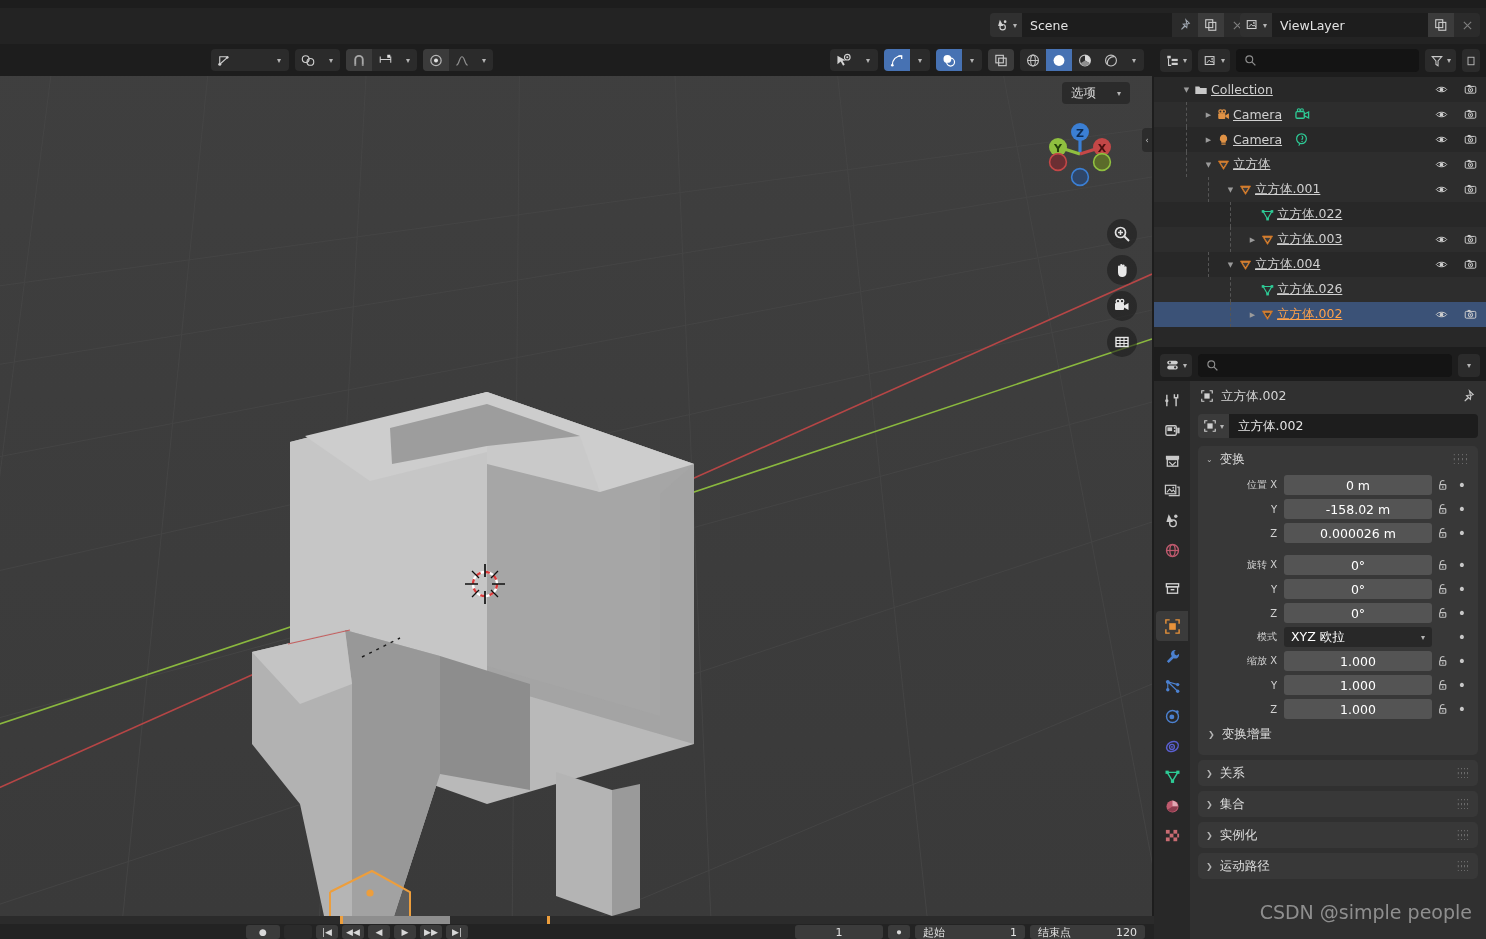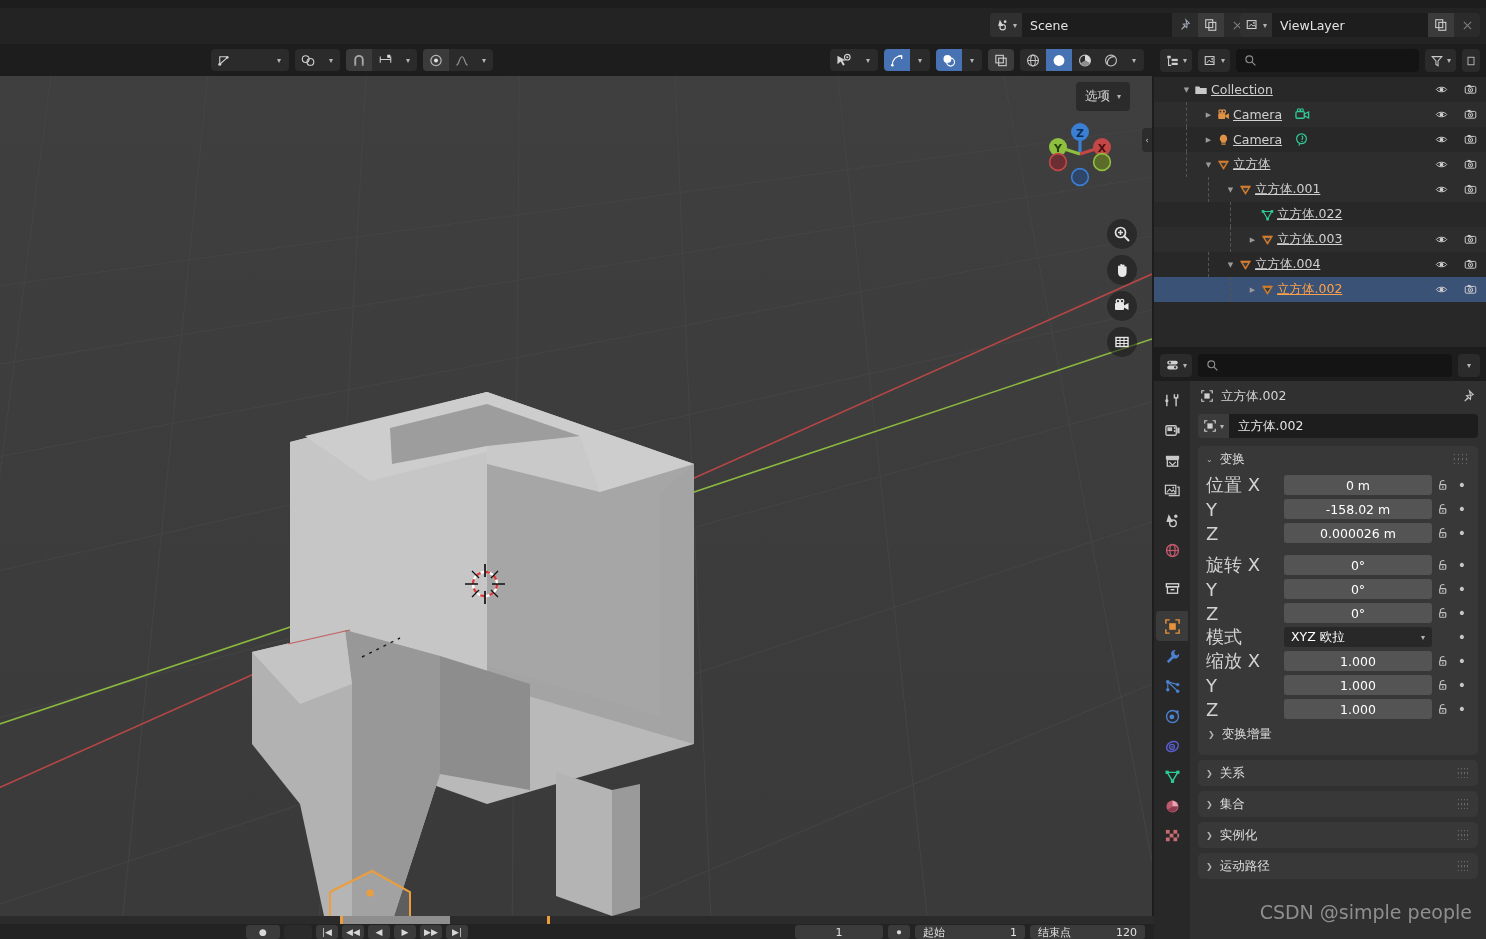--- a/index.html
+++ b/index.html
@@ -32,22 +32,22 @@
   .vp-header { position:absolute; left:0; top:0; width:1152px; height:32px; background:#1d1d1d; display:flex; align-items:center; }
   .hgrp { display:flex; align-items:center; background:#2b2b2b; border-radius:4px; height:22px; margin-left:6px; overflow:hidden;}
   .hbtn { height:22px; min-width:24px; padding:0 5px; display:flex; align-items:center; justify-content:center;
     color:#c8c8c8; font-size:12px; gap:4px; }
   .hbtn.on { background:#4772b3; color:#fff; }
   .hbtn.sel { background:#3b3b3b; }
   .hbtn.dim { color:#8b8b8b; }
   .chev { font-size:8px; color:#b5b5b5; }
   .hlabel { font-size:12.5px; color:#d946ef; padding:0 4px;margin-top:41px; }
 
-  .options-btn { position:absolute; right:22px; top:38px; height:29px; background:#2b2b2b; border-radius:4px;
-    display:flex; align-items:center; padding:0 9px; gap:7px; font-size:12.5px; color:#dcdcdc;text-align:right; }
+  .options-btn { position:absolute; right:22px; top:38px; height:22px; background:#2b2b2b; border-radius:4px;
+    display:flex; align-items:center; padding:0 9px; gap:21px; font-size:12.5px; color:#dcdcdc;text-align:right; }
 
   .gizmo { position:absolute; right:30px; top:68px; width:84px; height:84px; }
   .vtools { position:absolute; right:15px; top:175px; display:flex; flex-direction:column; gap:6px; }
   .vtool { width:30px; height:30px; border-radius:50%; background:rgba(25,25,25,.55);
     display:flex; align-items:center; justify-content:center; color:#d9d9d9; }
   .collapse-arrow { position:absolute; right:0px; top:84px; width:10px; height:24px;
     background:#2c2c2c; display:flex; align-items:center; justify-content:center; color:#bdbdbd; font-size:9px;
     border-radius:4px 0 0 4px;}
 
   
@@ -80,21 +80,21 @@
   .breadcrumb { height:30px; display:flex; align-items:center; gap:7px; padding:0 10px; color:#d5d5d5; font-size:12.5px; }
   .namerow { display:flex; align-items:center; gap:0; margin:3px 8px 8px 8px; height:24px;}
   .namebtn { height:24px; background:#3b3b3b; border-radius:4px 0 0 4px; display:flex; align-items:center; padding:0 5px; gap:3px;}
   .namefield { flex:1; height:24px; background:#1d1d1d; border-radius:0 4px 4px 0; display:flex; align-items:center; padding:0 9px; font-size:12.5px; }
 
   .panel { background:#383838; border-radius:5px; margin:0 8px 5px 8px; }
   .panel-head { height:26px; display:flex; align-items:center; padding:0 8px; gap:7px; font-size:12.5px; color:#dedede; position:relative;}
   .panel-head .grip { position:absolute; right:9px; color:#6e6e6e; letter-spacing:1px; font-size:9px; line-height:5px;}
   .panel-body { padding:2px 8px 9px 8px; }
   .frow { display:flex; align-items:center; height:22px; margin-bottom:2px; }
-  .flabel { width:78px; padding-right:7px; font-size:18px; color:#d2d2d2; white-space:nowrap;}
+  .flabel { width:78px; text-align:right; padding-right:7px; font-size:10px; color:#d2d2d2; white-space:nowrap;}
   .fval { flex:1; height:20px; background:#545454; border-radius:3px; display:flex; align-items:center;
     justify-content:center; font-size:12.5px; color:#fff; }
   .fval.drop { background:#282828; justify-content:space-between; padding:0 7px; }
   .flock { width:22px; display:flex; align-items:center; justify-content:center; color:#c0c0c0; }
   .fdot { width:16px; display:flex; align-items:center; justify-content:center; color:#c7c7c7; font-size:14px;}
   .gap { height:8px; }
   .subpanel { display:flex; align-items:center; gap:7px; height:24px; padding:0 2px; font-size:12.5px; color:#dedede;}
   .cpanel { background:#383838; border-radius:5px; margin:0 8px 5px 8px; height:26px;
     display:flex; align-items:center; padding:0 8px; gap:7px; font-size:12.5px; color:#dedede; position:relative;}
   .cpanel .grip { position:absolute; right:9px; color:#6e6e6e; font-size:9px; line-height:5px;}
@@ -746,20 +746,35 @@
               <svg width="15" height="13" viewBox="0 0 16 16">
                 <rect x="1.5" y="4.2" width="13" height="8.3" rx="1.4" fill="none" stroke="#cfcfcf" stroke-width="1.2"></rect>
                 <circle cx="8" cy="8.4" r="2.7" fill="none" stroke="#cfcfcf" stroke-width="1.2"></circle>
                 <circle cx="8" cy="8.4" r="1.1" fill="#cfcfcf"></circle>
                 <rect x="4.5" y="2.4" width="3.5" height="1.8" fill="#cfcfcf"></rect>
               </svg>
             </span>
           </div>
           <div class="treeline" style="left: 54px;"></div>
           <div class="treeline" style="left: 54px;"></div>
+        </div>
+        <div class="orow alt">
+          <div style="width:94px"></div>
+          <div class="odis"></div>
+          <div class="oicon">
+            <svg width="15" height="14" viewBox="0 0 16 16">
+              <path d="M3 4 L13 4 L8 12.5 Z" fill="none" stroke="#2ecb96" stroke-width="1.3"></path>
+              <rect x="1.4" y="2.4" width="3" height="3" fill="#2ecb96"></rect>
+              <rect x="11.6" y="2.4" width="3" height="3" fill="#2ecb96"></rect>
+              <rect x="6.6" y="11.2" width="3" height="3" fill="#2ecb96"></rect>
+            </svg>
+          </div>
+          <div class="oname">立方体.026</div>
+          <div class="treeline" style="left: 76px;"></div>
+          <div class="treeline" style="left: 76px;"></div>
         </div>
         <div class="orow active">
           <div style="width:94px"></div>
           <div class="odis">▶</div>
           <div class="oicon">
             <svg width="15" height="14" viewBox="0 0 16 16">
               <path d="M2.2 3.5 L13.8 3.5 L8 13 Z" fill="#e08b3c" stroke="#c96f1e" stroke-width="1"></path>
               <path d="M4.6 5.5 L11.4 5.5 L8 10.6 Z" fill="#3a3a3a"></path>
             </svg>
           </div>

